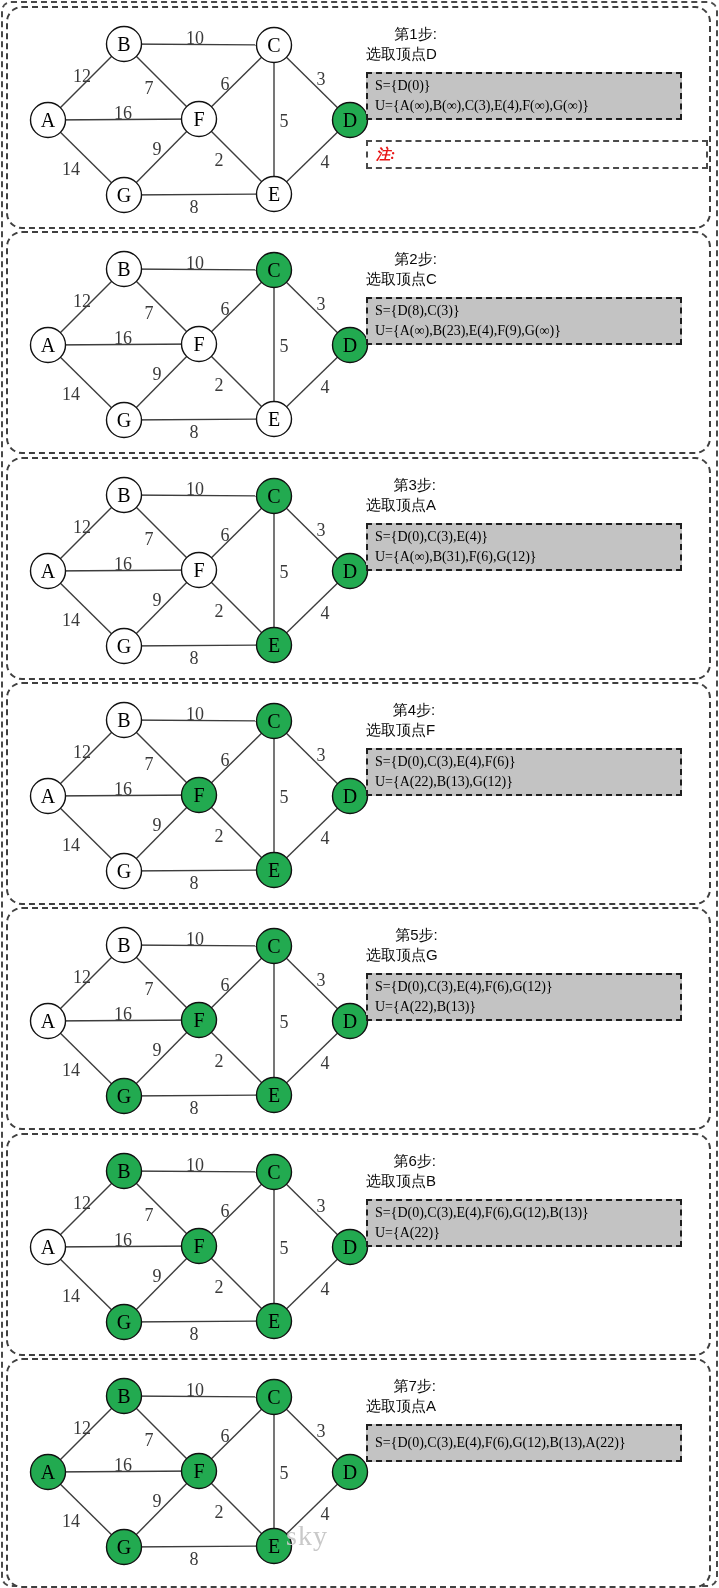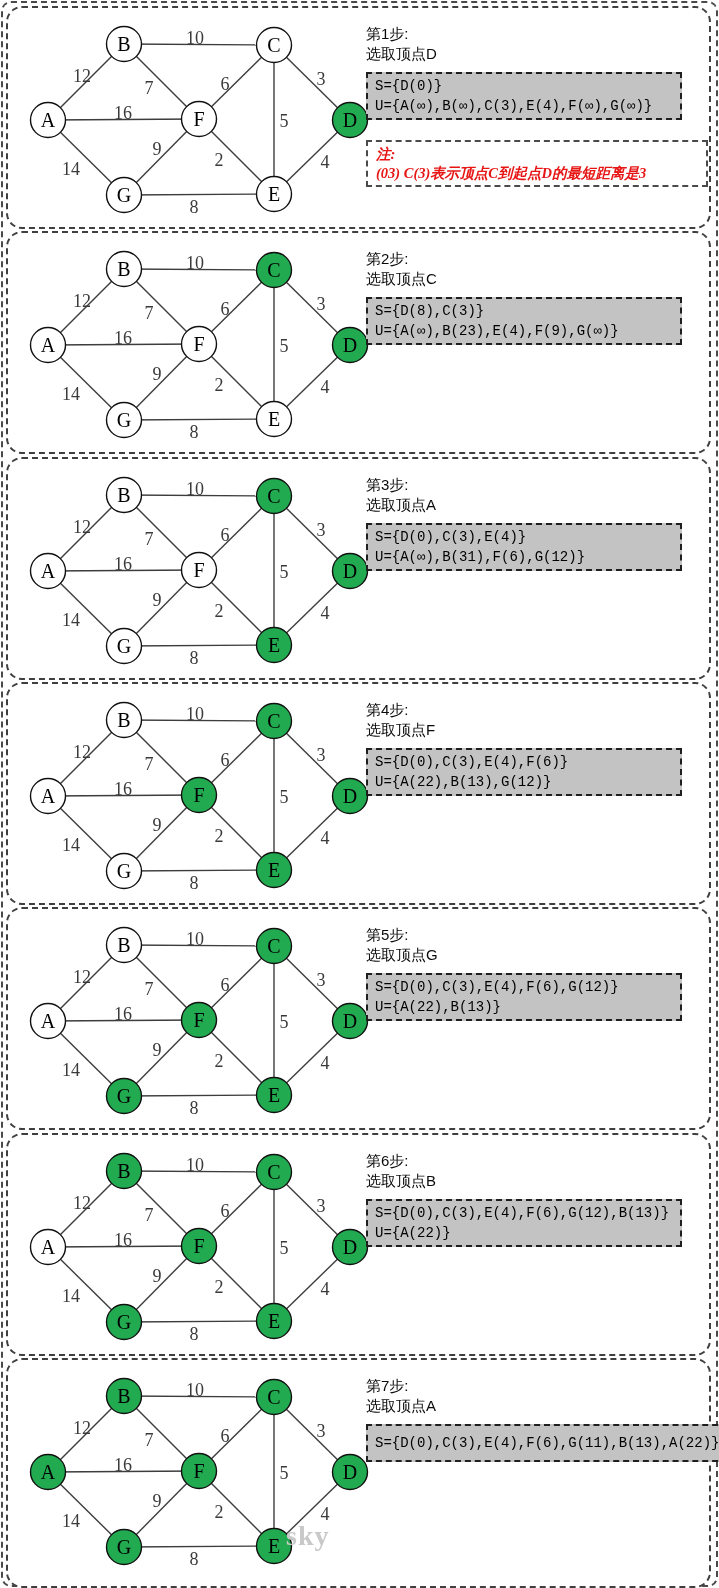--- a/index.html
+++ b/index.html
@@ -15,42 +15,41 @@
     position:absolute;left:6px;width:701px;
     border:2px dashed #3f3f3f;border-radius:16px;background:#ffffff;
   }
   .graph{position:absolute;left:2px;top:0;}
   .edge{stroke:#3d3d3d;stroke-width:1.4;}
   .edge-label{font-family:"Liberation Serif",serif;font-size:18px;fill:#3a3a3a;text-anchor:middle;}
   .node-circle{stroke:#111111;stroke-width:1.4;}
   .node-label{font-family:"Liberation Serif",serif;font-size:20px;fill:#000000;text-anchor:middle;}
   .step-title{
     position:absolute;left:358px;top:16px;
-    font-size:15px;line-height:20px;color:#0a0a0a;
+    font-size:15px;line-height:20px;color:#0a0a0a;text-align:right;
   }
   .set-box{
     position:absolute;left:358px;top:64px;
     background:#c3c3c3;border:2px dashed #1f1f1f;
     padding:2px 7px;min-width:298px;width:fit-content;
-    font-family:Liberation Mono, monospace;
+    font-family:Liberation Serif, serif;
     font-size:14px;line-height:20px;color:#000;white-space:nowrap;
   }
   .set-box.single{padding:7px;}
   .notes-box{
     position:absolute;left:358px;top:132px;width:322px;
     border:2px dashed #4a4a4a;padding:3px 8px;
     color:#e81515;font-family:"Liberation Serif",serif;
     font-style:italic;font-weight:bold;font-size:14.5px;line-height:18.5px;
     white-space:nowrap;
   }
   .watermark{
     position:absolute;left:278px;top:160px;
     font-family:"Liberation Serif",serif;font-size:28px;color:#c9c9c9;
     letter-spacing:1px;
-    font-weight:bold;
   }
 </style>
 </head>
 <body>
 
 <div class="page">
   <div class="page-border"></div>
   <div id="panels">
       <div class="panel" style="top: 6px; height: 219px;">
     <svg class="graph" width="360" height="219" viewBox="0 0 360 219" xmlns="http://www.w3.org/2000/svg">
@@ -96,21 +95,20 @@
     <div class="step-title">
       <div>第1步:</div>
       <div>选取顶点D</div>
     </div>
     <div class="set-box">
       <div>S={D(0)}</div>
       <div>U={A(∞),B(∞),C(3),E(4),F(∞),G(∞)}</div>
     </div>
   <div class="notes-box">
           <div>注:</div>
-          <div>(03) C(3)表示顶点C到起点D的最短距离是3</div>
         </div>
       </div>
       <div class="panel" style="top: 231px; height: 219px;">
     <svg class="graph" width="360" height="219" viewBox="0 0 360 219" xmlns="http://www.w3.org/2000/svg">
           <line x1="38" y1="112" x2="114" y2="36" class="edge"></line>
           <line x1="114" y1="36" x2="264" y2="37" class="edge"></line>
           <line x1="114" y1="36" x2="189" y2="111" class="edge"></line>
           <line x1="264" y1="37" x2="189" y2="111" class="edge"></line>
           <line x1="264" y1="37" x2="340" y2="112" class="edge"></line>
           <line x1="38" y1="112" x2="189" y2="111" class="edge"></line>
@@ -395,19 +393,19 @@
           <circle cx="189" cy="111" r="17.5" class="node-circle" fill="#22AA50"></circle>
           <text x="189" y="118" class="node-label">F</text>
           <circle cx="114" cy="187" r="17.5" class="node-circle" fill="#22AA50"></circle>
           <text x="114" y="194" class="node-label">G</text>
         </svg>
     <div class="step-title">
       <div>第7步:</div>
       <div>选取顶点A</div>
     </div>
     <div class="set-box single">
-      <div>S={D(0),C(3),E(4),F(6),G(11),B(13),A(22)}</div>
+      <div>S={D(0),C(3),E(4),F(6),G(12),B(13),A(22)}</div>
 
     </div>
   <div class="watermark">sky</div>
       </div>
     </div>
 </div>
 
 </body></html>

